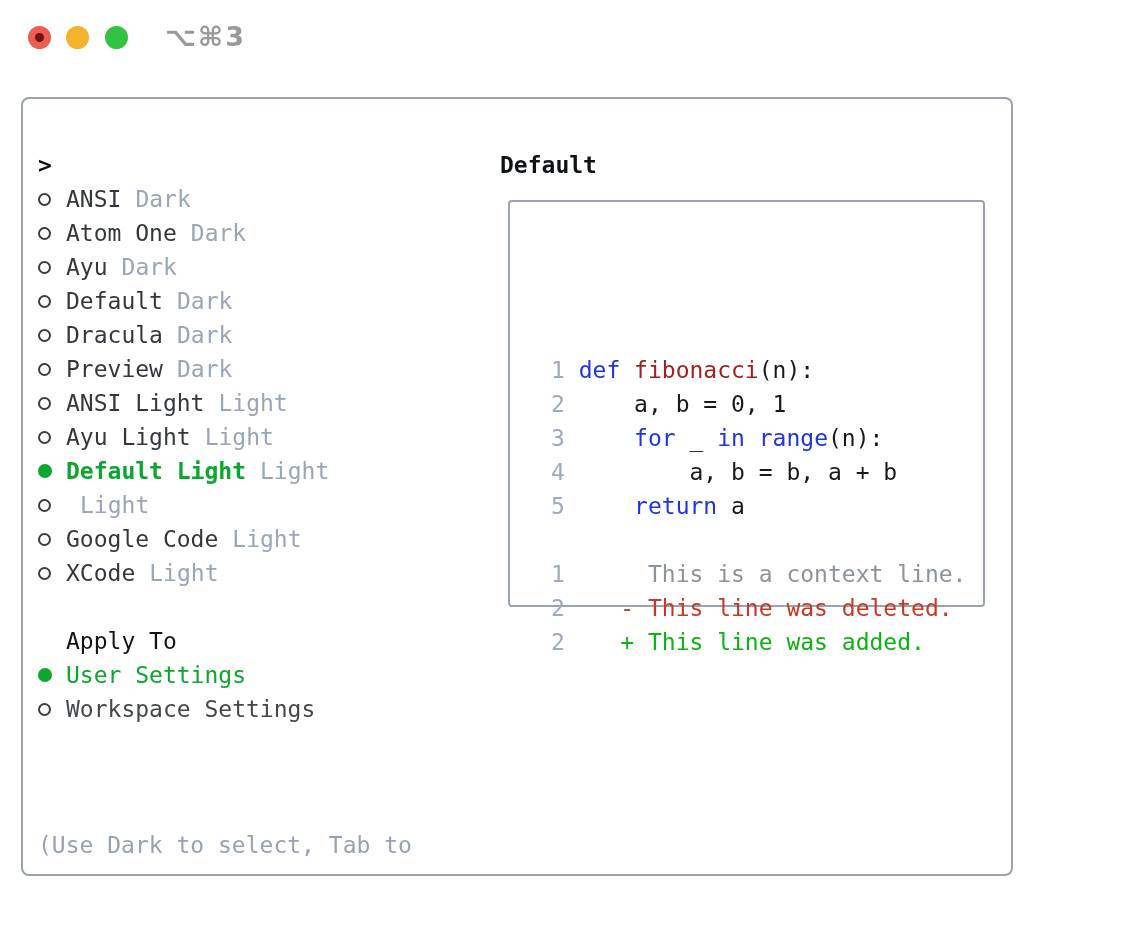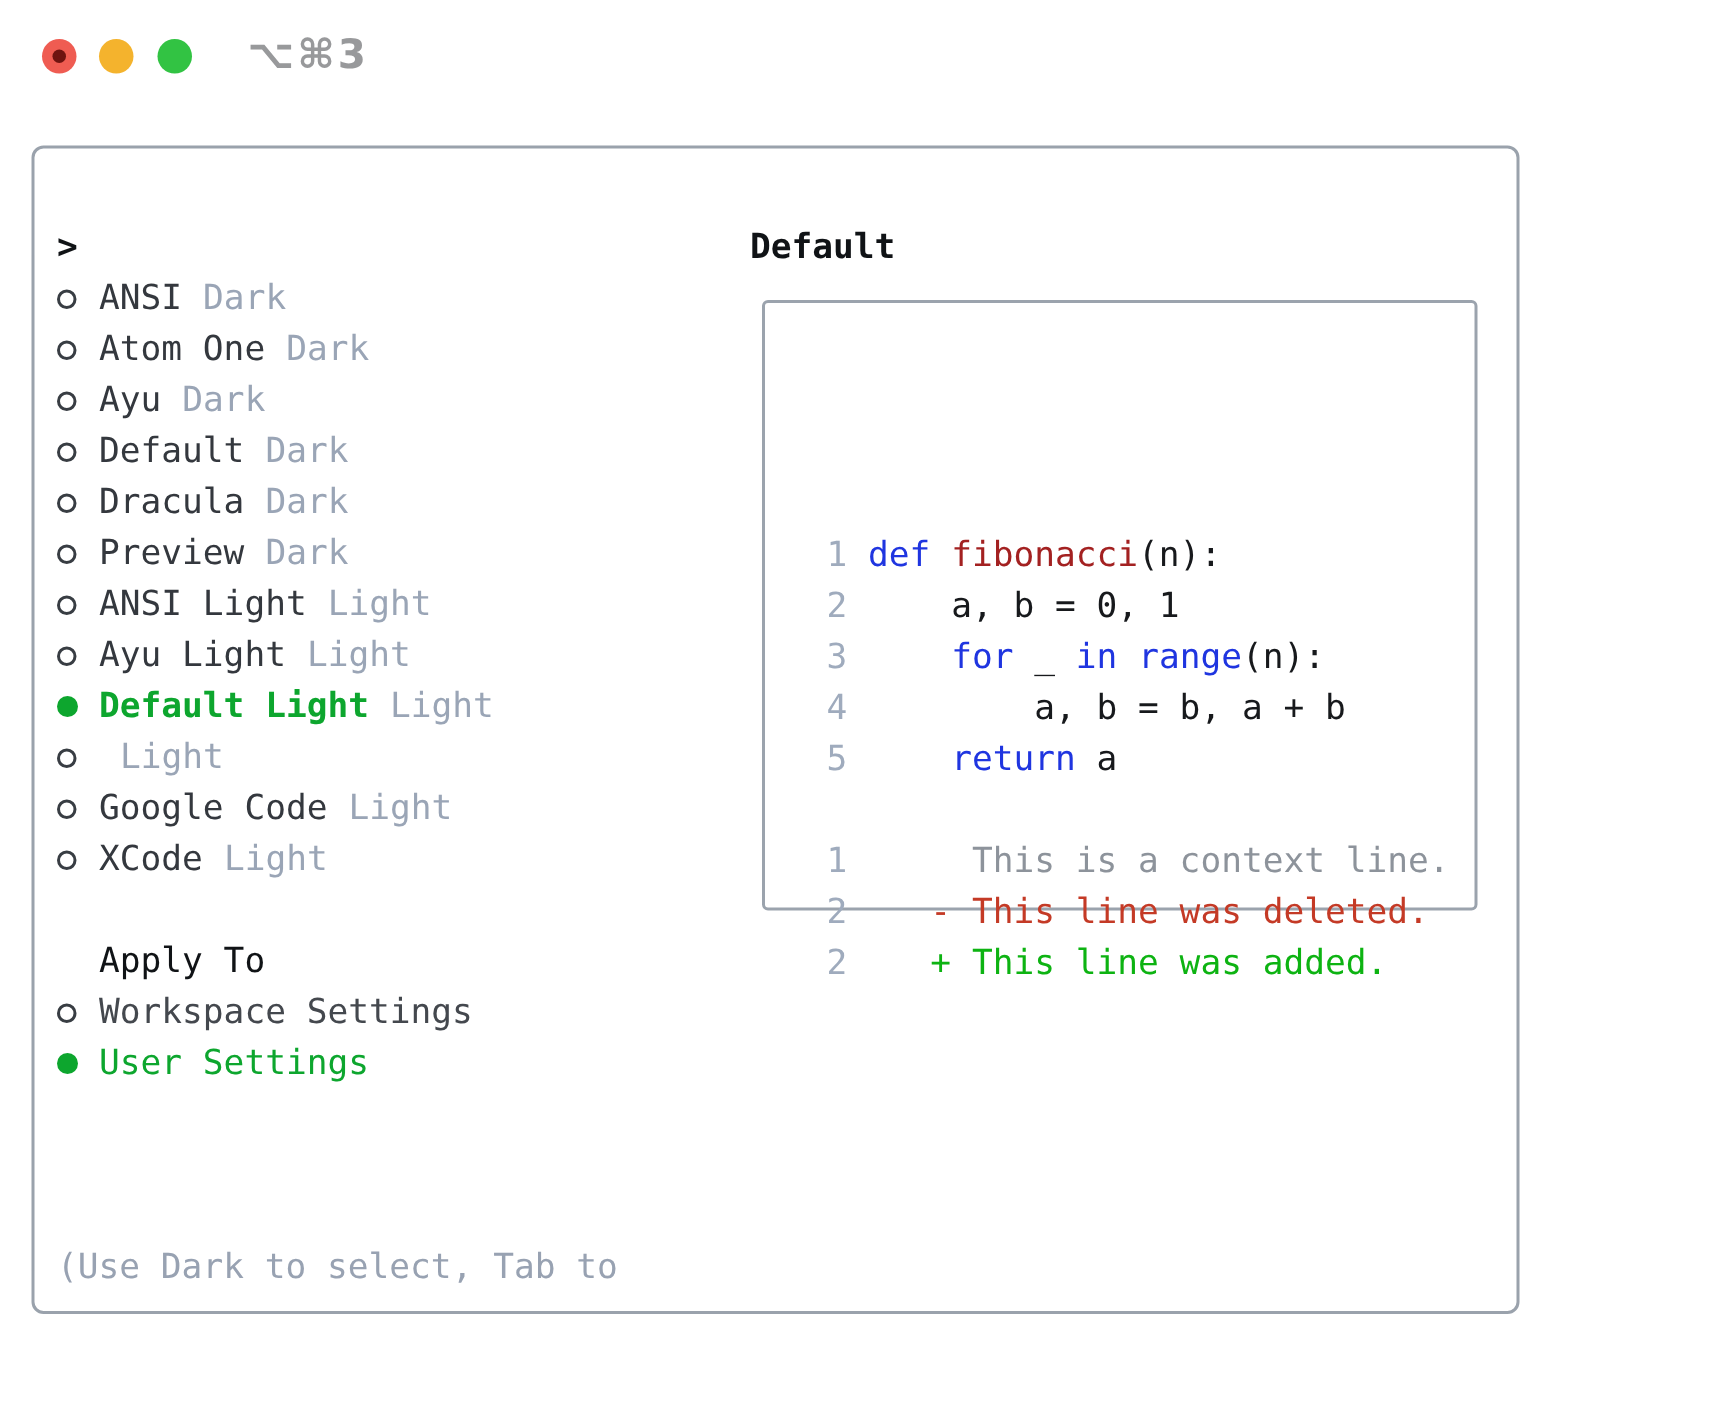--- a/index.html
+++ b/index.html
@@ -159,22 +159,22 @@
       <div class="row"><span class="marker"><span class="radio"></span></span><span class="item-name">Google Code</span><span class="variant">Light</span></div>
       <div class="row"><span class="marker"><span class="radio"></span></span><span class="item-name">XCode</span><span class="variant">Light</span></div>
     </div>
 
   <div class="apply-list">
     <div class="row">
       <span class="marker"></span>
       <span class="apply-header-label">Apply To</span>
     </div>
 
-  <div class="row"><span class="marker"><span class="radio"></span></span><span class="opt-label">Workspace Settings</span></div>
-      <div class="row"><span class="marker"><span class="radio on"></span></span><span class="opt-label on">User Settings</span></div>
+  <div class="row"><span class="marker"><span class="radio on"></span></span><span class="opt-label on">User Settings</span></div>
+      <div class="row"><span class="marker"><span class="radio"></span></span><span class="opt-label">Workspace Settings</span></div>
     </div>
 
   <div class="help">
     <div>(Use Dark to select, Tab to</div>
     <div>change focus)</div>
   </div>
 
   <div class="preview-header">Default</div>
   <div class="preview-box"></div>
   <div class="preview-lines">

